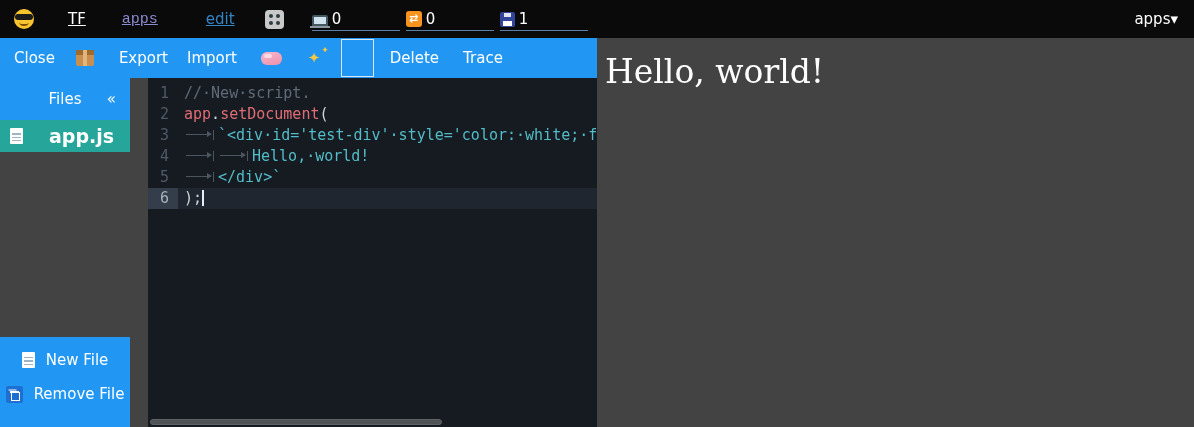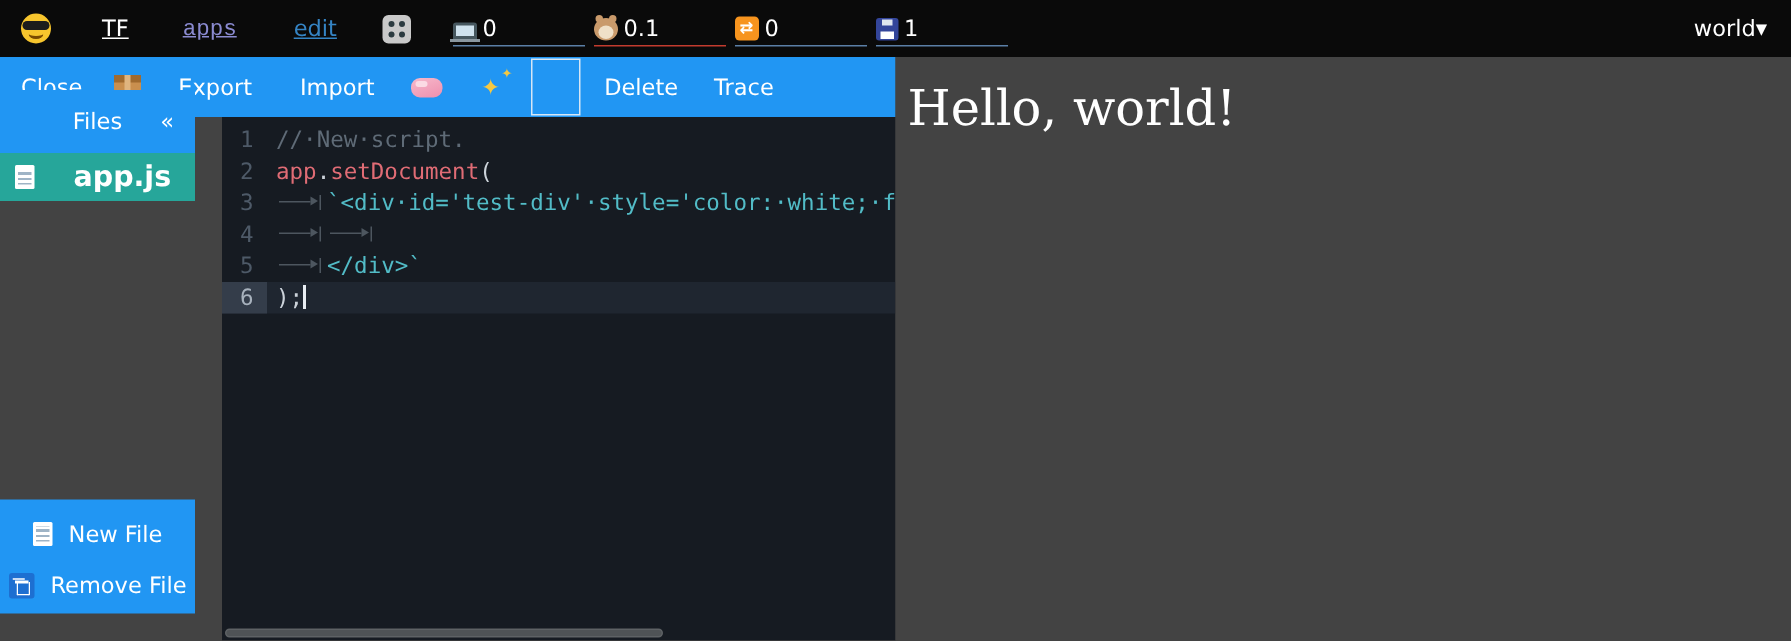--- a/index.html
+++ b/index.html
@@ -5,21 +5,21 @@
   * { margin:0; padding:0; box-sizing:border-box; }
   html,body { width:1194px; height:427px; overflow:hidden; }
   body { font-family:"DejaVu Sans","Liberation Sans",sans-serif; background:#434343; position:relative; }
 
   
   .topnav { position:absolute; left:0; top:0; width:1194px; height:38px; background:#0a0a0a;
             display:flex; align-items:center; color:#fff; font-size:15px; }
   .topnav a { text-decoration:underline; cursor:pointer; }
   .brand { color:#fff; margin-left:34px; }
   .lnk-apps { color:#8a8ad0; margin-left:36px;font-family:Liberation Mono, monospace; }
-  .lnk-edit { color:#3584c4; margin-left:38px; }
+  .lnk-edit { color:#3584c4; margin-left:48px; }
   .nav-fields { display:flex; margin-left:28px; gap:6px; }
   .nav-field { display:flex; align-items:flex-end; width:88px; height:24px;
                border-bottom:1px solid #5b7fa6; padding-bottom:2px; gap:4px; }
   .nav-field .val { color:#fff; font-size:15px; line-height:17px; }
   .nav-spacer { flex:1; }
   .user-menu { margin-right:16px; color:#fff; cursor:pointer; }
 
   
   .ico { display:inline-block; position:relative; flex:none; }
   .i-sunglasses { width:20px; height:20px; border-radius:50%; background:#f7c52d; margin-left:14px; }
@@ -59,38 +59,38 @@
 
   
   .toolbar { position:absolute; left:0; top:38px; width:597px; height:40px; background:#2196f3;
              display:flex; align-items:center; color:#fff; font-size:15px; }
   .tb-item { cursor:pointer; }
   .tb-close { margin-left:14px; }
   .tb-save { margin-left:22px; height:40px; background:#cccccc; color:#111; border:none;
              font-size:15px; padding:0 17px; font-family:inherit; cursor:pointer; }
   .tb-pkg { margin-left:21px; }
   .tb-export { margin-left:25px; }
-  .tb-import { margin-left:32px; }
+  .tb-import { margin-left:19px; }
   .tb-soap { margin-left:24px; }
   .tb-spark { margin-left:25px; }
   .tb-box { margin-left:12px; width:33px; height:38px; background:transparent;
             border:1px solid #d6e6f5; }
   .tb-delete { margin-left:16px; }
   .tb-trace { margin-left:24px; }
 
   
-  .sidebar { position:absolute; left:0; top:60px; width:130px; height:349px; background:#434343;
+  .sidebar { position:absolute; left:0; top:78px; width:130px; height:349px; background:#434343;
              display:flex; flex-direction:column; }
   .files-header { height:42px; background:#2196f3; color:#fff; font-size:15px; position:relative;
                   display:flex; align-items:center; justify-content:center; flex:none; }
   .files-collapse { position:absolute; right:14px; top:50%; transform:translateY(-50%); cursor:pointer; font-size:15px; }
   .file-row { height:32px; background:#26a69a; color:#fff; display:flex; align-items:center;
               gap:26px; padding-left:10px; font-weight:bold; font-size:19px; cursor:pointer; flex:none; }
   .sidebar-fill { flex:1; }
-  .file-actions { flex:none; background:#2196f3; padding:6px 0 2px 0; }
+  .file-actions { flex:none; background:#2196f3; padding:6px 0 16px 0; }
   .file-action { height:34px; display:flex; align-items:center; justify-content:center; gap:11px;
                  color:#fff; font-size:15px; cursor:pointer; }
 
   
   .editor { position:absolute; left:148px; top:78px; width:449px; height:349px; background:#161b22;
             font-family:"DejaVu Sans Mono","Liberation Mono",monospace; font-size:15px; overflow:hidden; }
   .code-lines { padding-top:5px; }
   .code-line { display:flex; height:21px; line-height:21px; white-space:pre; }
   .code-line.active { background:#1f2630; }
   .gutter { width:30px; flex:none; text-align:right; padding-right:9px; color:#4e5a68; }
@@ -123,36 +123,32 @@
   <a class="brand">TF</a>
   <a class="lnk-apps">apps</a>
   <a class="lnk-edit">edit</a>
   <span class="ico i-grid"></span>
 
   <div class="nav-fields">
     <div class="nav-field" style="border-bottom-color: rgb(91, 127, 166);">
       <span class="ico i-laptop"></span>
       <span class="val">0</span>
     </div>
-    <div class="nav-field" style="border-bottom-color: rgb(194, 59, 46);">
-      <span class="ico i-hamster"></span>
-      <span class="val">0.1</span>
-    </div>
     <div class="nav-field" style="border-bottom-color: rgb(91, 127, 166);">
       <span class="ico i-repeat">⇄</span>
       <span class="val">0</span>
     </div>
     <div class="nav-field" style="border-bottom-color: rgb(91, 127, 166);">
       <span class="ico i-floppy"></span>
       <span class="val">1</span>
     </div>
   </div>
 
   <span class="nav-spacer"></span>
-  <span class="user-menu">world▾</span>
+  <span class="user-menu">apps▾</span>
 </div>
 
 <div class="toolbar">
   <span class="tb-item tb-close">Close</span>
   <span class="ico i-package tb-pkg"></span>
   <span class="tb-item tb-export">Export</span>
   <span class="tb-item tb-import">Import</span>
   <span class="ico i-soap tb-soap"></span>
   <span class="ico i-sparkles tb-spark"></span>
   <input class="tb-box" value="" style="">
@@ -180,21 +176,21 @@
       <span>Remove File</span>
     </div>
   </div>
 </div>
 
 <div class="editor">
   <div class="code-lines">
       <div class="code-line"><span class="gutter">1</span><span class="code-text"><span class="seg-comment">//·New·script.</span></span></div>
       <div class="code-line"><span class="gutter">2</span><span class="code-text"><span class="seg-variable">app</span><span class="seg-punct">.</span><span class="seg-variable">setDocument</span><span class="seg-punct">(</span></span></div>
       <div class="code-line"><span class="gutter">3</span><span class="code-text"><span class="seg-tab"></span><span class="seg-string">`&lt;div·id='test-div'·style='color:·white;·f</span></span></div>
-      <div class="code-line"><span class="gutter">4</span><span class="code-text"><span class="seg-tab"></span><span class="seg-tab"></span></span></div>
+      <div class="code-line"><span class="gutter">4</span><span class="code-text"><span class="seg-tab"></span><span class="seg-tab"></span><span class="seg-string">Hello,·world!</span></span></div>
       <div class="code-line"><span class="gutter">5</span><span class="code-text"><span class="seg-tab"></span><span class="seg-string">&lt;/div&gt;`</span></span></div>
       <div class="code-line active"><span class="gutter">6</span><span class="code-text"><span class="seg-punct">);</span><span class="seg-cursor"></span></span></div>
     </div>
   <div class="hscrollbar"></div>
 </div>
 
 <div class="preview">
   <h1>Hello, world!</h1>
 </div>
 

